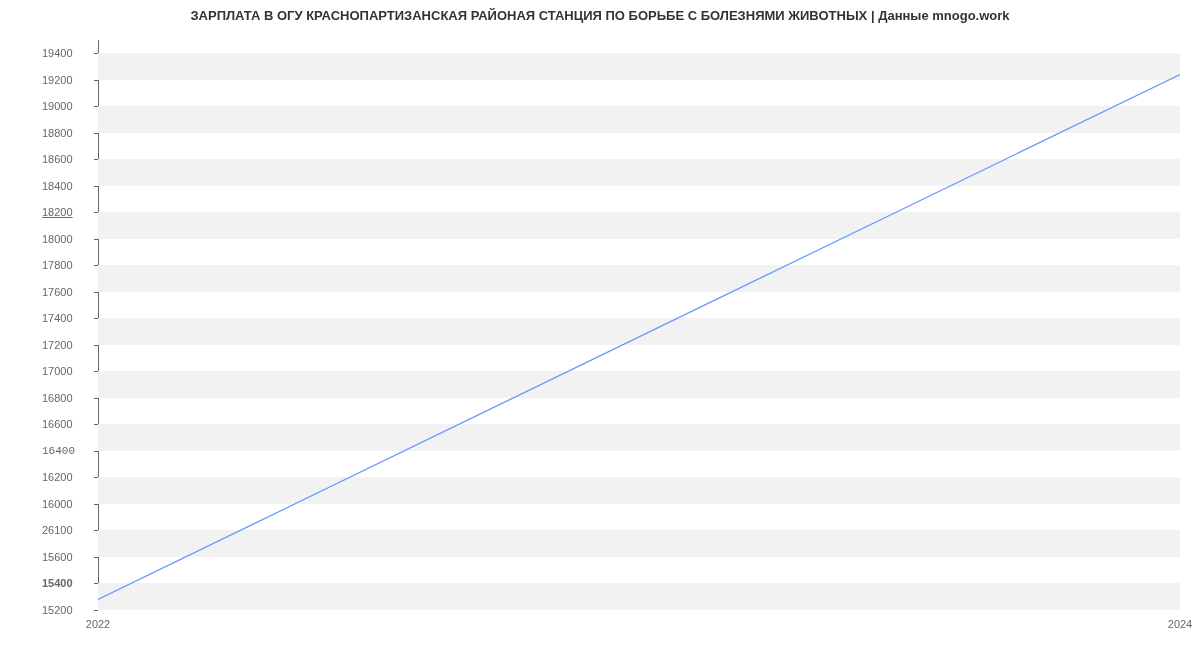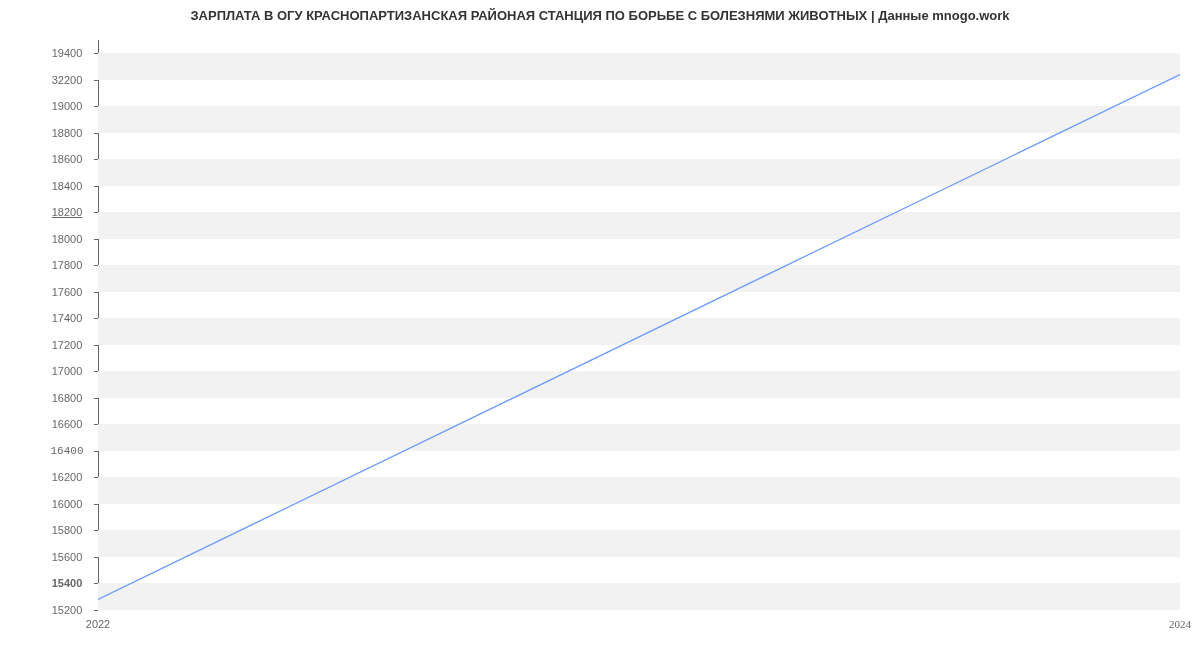--- a/index.html
+++ b/index.html
@@ -37,21 +37,21 @@
       position: absolute;
       left: 0;
       width: 100%;
       background: #f2f2f2;
     }
     .y-tick-label {
       position: absolute;
       right: 1108px;
       font-size: 11px;
       color: #666;
-      text-align: center;
+      text-align: left;
       width: 50px;
       transform: translateY(-50%);
     }
     .y-tick-mark {
       position: absolute;
       left: 94px;
       width: 4px;
       height: 1px;
       background: #666;
     }
@@ -113,21 +113,21 @@
     </svg>
   </div>
 
   <div id="y-ticks">
       <div class="y-tick-label" style="top: 610px;">15200</div>
       <div class="y-tick-mark" style="top: 610px;"></div>
       <div class="y-tick-label" style="top: 583.488px; font-weight: bold;">15400</div>
       <div class="y-tick-mark" style="top: 583.488px;"></div>
       <div class="y-tick-label" style="top: 556.977px;">15600</div>
       <div class="y-tick-mark" style="top: 556.977px;"></div>
-      <div class="y-tick-label" style="top: 530.465px;">15800</div>
+      <div class="y-tick-label" style="top: 530.465px;">26100</div>
       <div class="y-tick-mark" style="top: 530.465px;"></div>
       <div class="y-tick-label" style="top: 503.953px;">16000</div>
       <div class="y-tick-mark" style="top: 503.953px;"></div>
       <div class="y-tick-label" style="top: 477.442px;">16200</div>
       <div class="y-tick-mark" style="top: 477.442px;"></div>
       <div class="y-tick-label" style="top: 450.93px; font-family: Liberation Mono, monospace;">16400</div>
       <div class="y-tick-mark" style="top: 450.93px;"></div>
       <div class="y-tick-label" style="top: 424.419px;">16600</div>
       <div class="y-tick-mark" style="top: 424.419px;"></div>
       <div class="y-tick-label" style="top: 397.907px;">16800</div>
@@ -147,22 +147,22 @@
       <div class="y-tick-label" style="top: 212.326px; text-decoration: underline;">18200</div>
       <div class="y-tick-mark" style="top: 212.326px;"></div>
       <div class="y-tick-label" style="top: 185.814px;">18400</div>
       <div class="y-tick-mark" style="top: 185.814px;"></div>
       <div class="y-tick-label" style="top: 159.302px;">18600</div>
       <div class="y-tick-mark" style="top: 159.302px;"></div>
       <div class="y-tick-label" style="top: 132.791px;">18800</div>
       <div class="y-tick-mark" style="top: 132.791px;"></div>
       <div class="y-tick-label" style="top: 106.279px;">19000</div>
       <div class="y-tick-mark" style="top: 106.279px;"></div>
-      <div class="y-tick-label" style="top: 79.7674px;">32200</div>
+      <div class="y-tick-label" style="top: 79.7674px;">19200</div>
       <div class="y-tick-mark" style="top: 79.7674px;"></div>
       <div class="y-tick-label" style="top: 53.2558px;">19400</div>
       <div class="y-tick-mark" style="top: 53.2558px;"></div>
     </div>
   <div id="x-ticks">
       <div class="x-tick-label" style="left: 98px;">2022</div>
-      <div class="x-tick-label" style="left: 1180px; font-family: Liberation Serif, serif;">2024</div>
+      <div class="x-tick-label" style="left: 1180px;">2024</div>
     </div>
 </div>
 
 </body></html>

